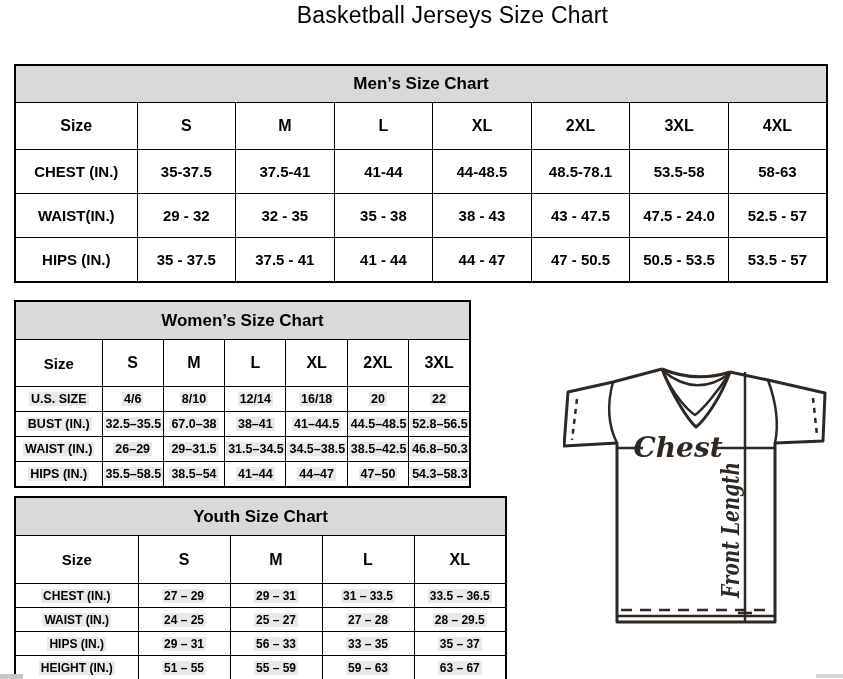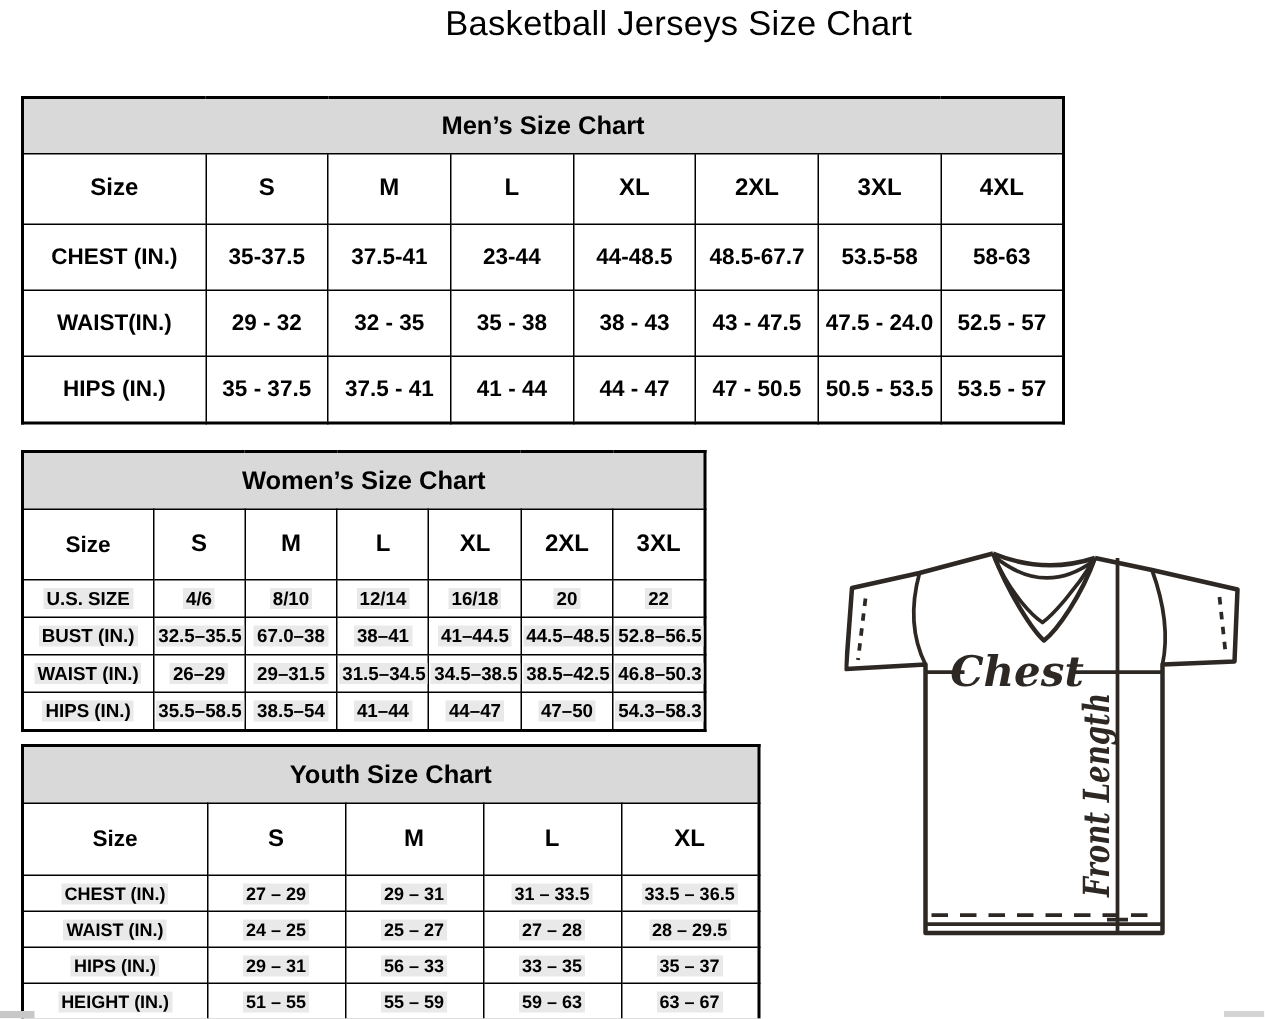--- a/index.html
+++ b/index.html
@@ -6,21 +6,21 @@
   .canvas{position:relative;width:843px;height:679px;background:#ffffff;overflow:hidden;
           font-family:"Liberation Sans",sans-serif;color:#000;}
   .title{position:absolute;left:0;top:2px;width:843px;text-align:center;margin:0;
          font-size:23px;font-weight:400;letter-spacing:0.2px;padding-left:31px;}
   table.tbl{position:absolute;border-collapse:collapse;table-layout:fixed;
             border:2px solid #000;background:#fff;}
   table.tbl td{border:1px solid #000;text-align:center;vertical-align:middle;
                font-weight:700;overflow:hidden;white-space:nowrap;}
   tr.hd td{background:#d9d9d9;font-size:17px;}
   
-  .mens{left:14px;top:64px;width:696px;}
+  .mens{left:14px;top:64px;width:814px;}
   .mens tr.hd td{height:34px;}
   .mens tr.sz td{height:44px;font-size:16px;}
   .mens tr.dr td{height:41px;font-size:15px;}
   .mens td.lab{font-size:14px;}
   
   .womens{left:14px;top:300px;width:457px;}
   .womens tr.hd td{height:35px;}
   .womens tr.sz td{height:44px;font-size:16px;}
   .womens tr.dr td{height:22px;font-size:12.5px;margin-top:16px;}
   .womens td.lab{font-size:12px;}
@@ -63,23 +63,23 @@
       <td>L</td>
       <td>XL</td>
       <td>2XL</td>
       <td>3XL</td>
       <td>4XL</td>
     </tr>
     <tr class="dr">
       <td class="lab">CHEST (IN.)</td>
       <td>35-37.5</td>
       <td>37.5-41</td>
-      <td>23-44</td>
+      <td>41-44</td>
       <td>44-48.5</td>
-      <td>48.5-67.7</td>
+      <td>48.5-78.1</td>
       <td>53.5-58</td>
       <td>58-63</td>
     </tr>
     <tr class="dr">
       <td class="lab">WAIST(IN.)</td>
       <td>29 - 32</td>
       <td>32 - 35</td>
       <td>35 - 38</td>
       <td>38 - 43</td>
       <td>43 - 47.5</td>

